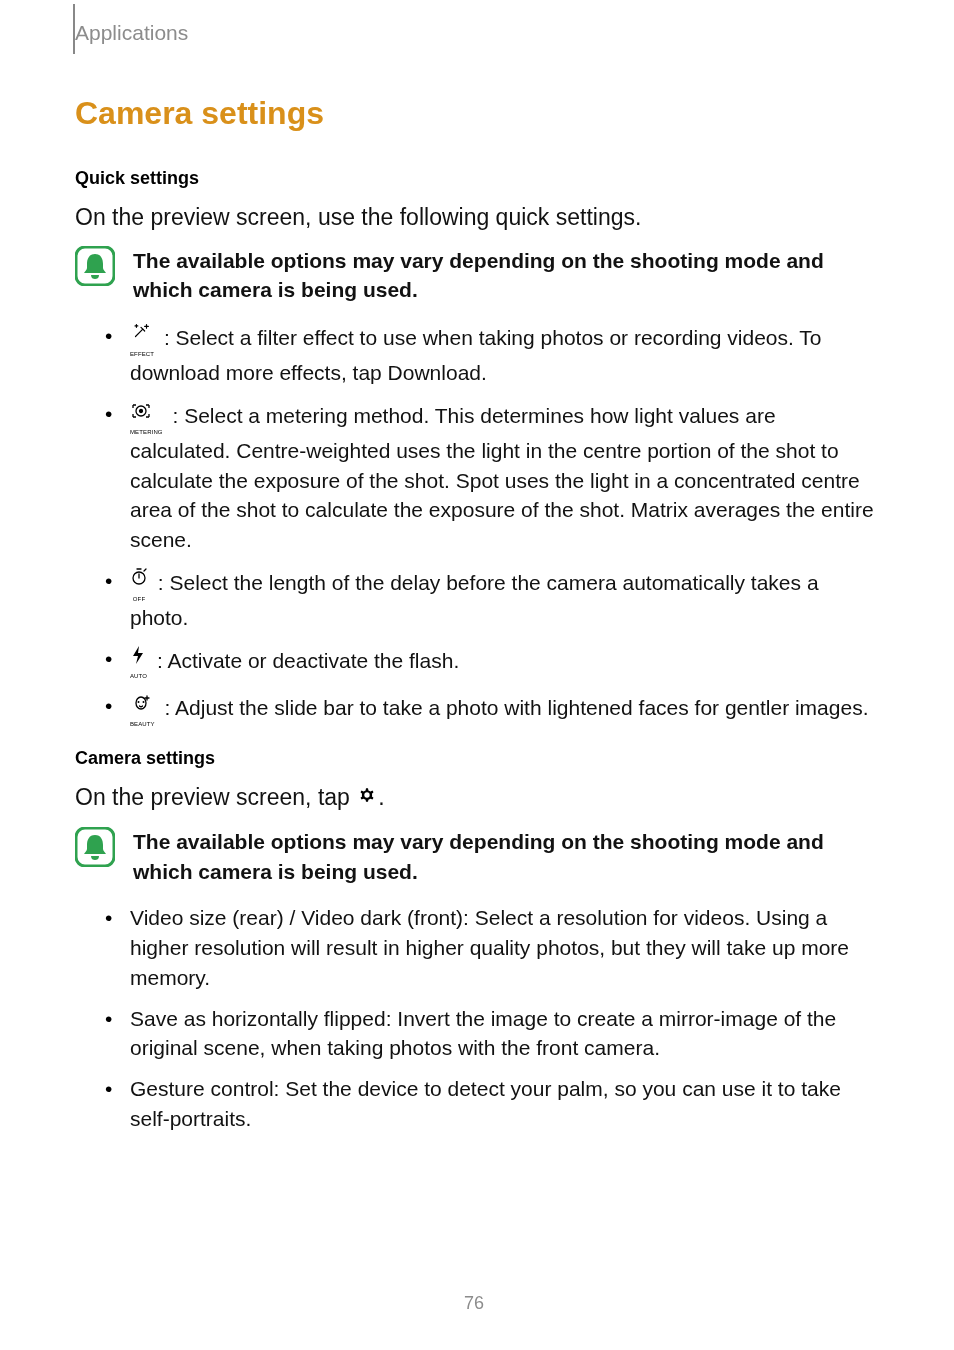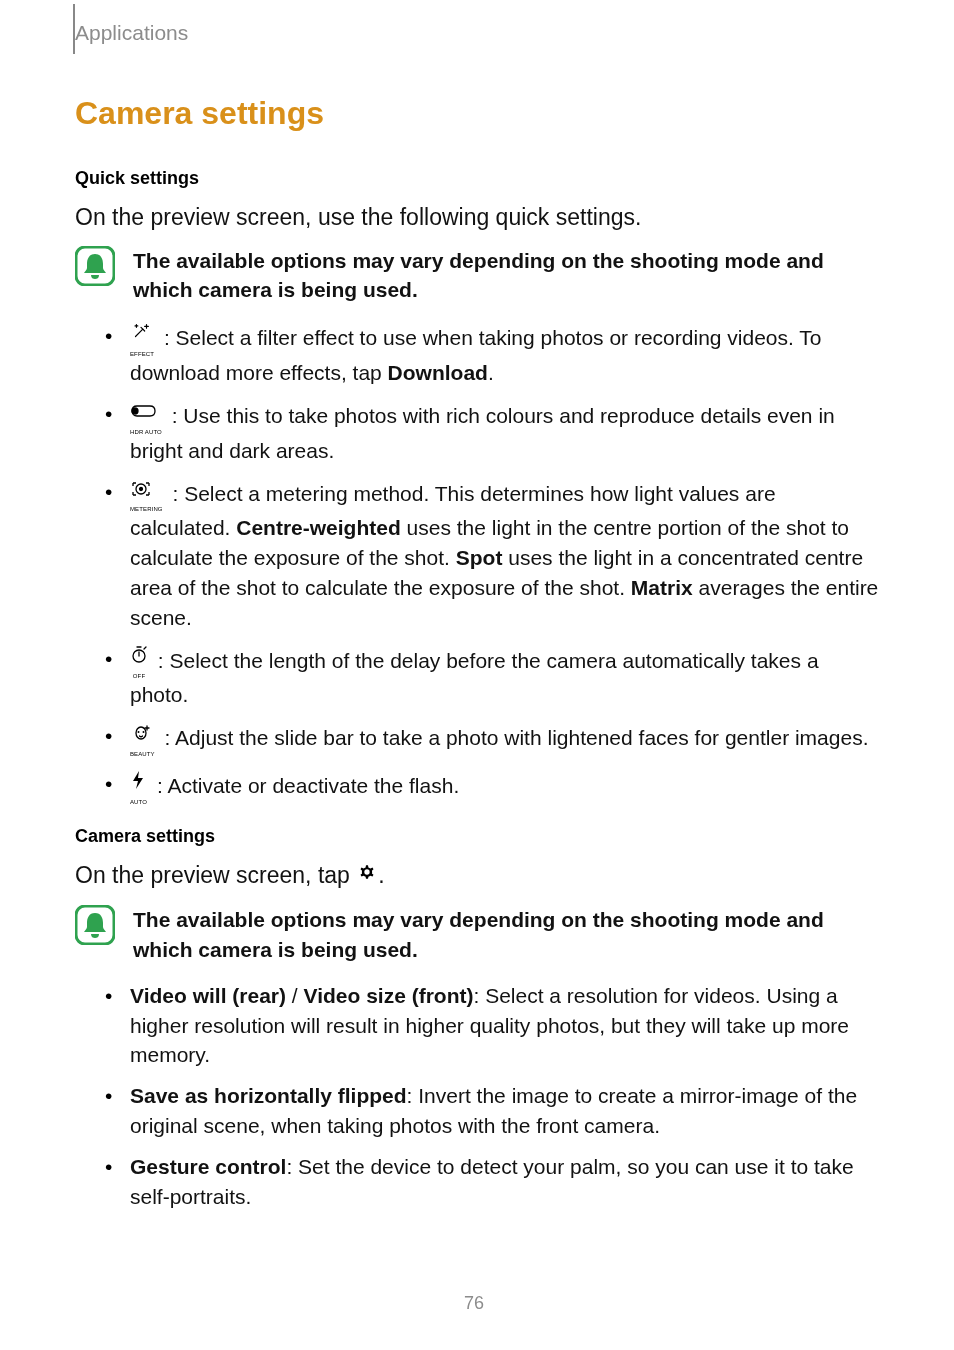--- a/index.html
+++ b/index.html
@@ -84,21 +84,21 @@
       font-size:21px;
       color:#000;
     }
     .li .lead-icon{
       display:inline-block;
       vertical-align:middle;
       margin-right:4px;
       position:relative;
       top:-1px;
     }
-    .bold{ font-weight:700; }
+    .bold{ font-weight:400; }
     .inline-gear{
       display:inline-block;
       vertical-align:middle;
       position:relative;
       top:-2px;
       margin:0 1px;
     }
     .page-number{
       position:absolute;
       bottom:40px;
@@ -151,32 +151,20 @@
             <path d="M6 18 L14 10"></path>
             <path d="M14 10 L12 8 M14 10 L16 12"></path>
             <path d="M18 5 L18 9 M16 7 L20 7"></path>
             <path d="M7 5 L7 8 M5.5 6.5 L8.5 6.5"></path>
           </g>
         </svg>
         <span class="sub-label">EFFECT</span>
       </span><span> : Select a filter effect to use when taking photos or recording videos. To download more effects, tap </span><span class="bold">Download</span><span>.</span>
     </li>
 
-    <li class="li">
-      <span class="lead-icon">
-        <svg width="26" height="18" viewBox="0 0 26 18">
-          <g stroke="#000" stroke-width="1.3" fill="none">
-            <circle cx="5" cy="9" r="3"></circle>
-            <path d="M2 9 C2 6 4 4 7 4 L20 4 C23 4 25 6 25 9 C25 12 23 14 20 14 L7 14 C4 14 2 12 2 9 Z"></path>
-          </g>
-          <circle cx="5" cy="9" r="3" fill="#000"></circle>
-        </svg>
-        <span class="sub-label">HDR AUTO</span>
-      </span><span> : Use this to take photos with rich colours and reproduce details even in bright and dark areas.</span>
-    </li>
 
     <li class="li">
       <span class="lead-icon">
         <svg width="22" height="18" viewBox="0 0 22 18">
           <g stroke="#000" stroke-width="1.3" fill="none">
             <circle cx="11" cy="9" r="5"></circle>
             <circle cx="11" cy="9" r="1.5" fill="#000"></circle>
             <path d="M3 3 L3 6 M3 3 L6 3  M19 3 L19 6 M19 3 L16 3  M3 15 L3 12 M3 15 L6 15  M19 15 L19 12 M19 15 L16 15"></path>
           </g>
         </svg>
@@ -193,39 +181,39 @@
             <path d="M7 2 L11 2"></path>
             <path d="M14 4 L16 2"></path>
           </g>
         </svg>
         <span class="sub-label">OFF</span>
       </span><span> : Select the length of the delay before the camera automatically takes a photo.</span>
     </li>
 
     <li class="li">
       <span class="lead-icon">
+        <svg width="16" height="20" viewBox="0 0 16 20">
+          <path d="M9 1 L3 11 L8 11 L6 19 L13 8 L8 8 Z" fill="#000"></path>
+        </svg>
+        <span class="sub-label">AUTO</span>
+      </span><span> : Activate or deactivate the flash.</span>
+    </li>
+
+    <li class="li">
+      <span class="lead-icon">
         <svg width="22" height="20" viewBox="0 0 22 20">
           <g stroke="#000" stroke-width="1.3" fill="none" stroke-linecap="round">
             <ellipse cx="11" cy="11" rx="5" ry="6"></ellipse>
             <path d="M8.5 10 L8.5 10 M13.5 10 L13.5 10" stroke-width="2"></path>
             <path d="M9.5 14 Q11 15.5 12.5 14"></path>
             <path d="M17 4 L17 8 M15 6 L19 6"></path>
           </g>
         </svg>
         <span class="sub-label">BEAUTY</span>
       </span><span> : Adjust the slide bar to take a photo with lightened faces for gentler images.</span>
-    </li>
-
-    <li class="li">
-      <span class="lead-icon">
-        <svg width="16" height="20" viewBox="0 0 16 20">
-          <path d="M9 1 L3 11 L8 11 L6 19 L13 8 L8 8 Z" fill="#000"></path>
-        </svg>
-        <span class="sub-label">AUTO</span>
-      </span><span> : Activate or deactivate the flash.</span>
     </li>
   </ul>
 
   <h2 class="h2">Camera settings</h2>
 
   <p class="body-text">
     <span>On the preview screen, tap </span><span class="inline-gear">
       <svg width="20" height="20" viewBox="0 0 24 24">
         <path d="M12 2 L13.2 2 L13.7 4.6 C14.6 4.85 15.4 5.25 16.15 5.75 L18.6 4.7 L19.8 6.8 L17.9 8.55 C18.05 9.05 18.15 9.55 18.15 10.1 C18.15 10.65 18.05 11.15 17.9 11.65 L19.8 13.4 L18.6 15.5 L16.15 14.45 C15.4 14.95 14.6 15.35 13.7 15.6 L13.2 18.2 L10.8 18.2 L10.3 15.6 C9.4 15.35 8.6 14.95 7.85 14.45 L5.4 15.5 L4.2 13.4 L6.1 11.65 C5.95 11.15 5.85 10.65 5.85 10.1 C5.85 9.55 5.95 9.05 6.1 8.55 L4.2 6.8 L5.4 4.7 L7.85 5.75 C8.6 5.25 9.4 4.85 10.3 4.6 L10.8 2 Z" transform="translate(0,2)" fill="#000"></path>
         <circle cx="12" cy="12" r="3.2" fill="#fff"></circle>
@@ -239,21 +227,21 @@
         <rect x="1" y="1" width="38" height="38" rx="9" ry="9" fill="#ffffff" stroke="#2fa24f" stroke-width="3"></rect>
         <path d="M20 8 C14 8 12 13 12 18 L12 22 C12 24 10 25 9 27 L31 27 C30 25 28 24 28 22 L28 18 C28 13 26 8 20 8 Z" fill="#2fa24f"></path>
         <path d="M16 29 C16 32 18 33 20 33 C22 33 24 32 24 29 Z" fill="#2fa24f"></path>
       </svg>
     </span>
     <div class="note-text">The available options may vary depending on the shooting mode and which camera is being used.</div>
   </div>
 
   <ul class="ul">
     <li class="li">
-      <span class="bold">Video will (rear)</span><span> / </span><span class="bold">Video size (front)</span><span>: Select a resolution for videos. Using a higher resolution will result in higher quality photos, but they will take up more memory.</span>
+      <span class="bold">Video size (rear)</span><span> / </span><span class="bold">Video dark (front)</span><span>: Select a resolution for videos. Using a higher resolution will result in higher quality photos, but they will take up more memory.</span>
     </li>
     <li class="li">
       <span class="bold">Save as horizontally flipped</span><span>: Invert the image to create a mirror-image of the original scene, when taking photos with the front camera.</span>
     </li>
     <li class="li">
       <span class="bold">Gesture control</span><span>: Set the device to detect your palm, so you can use it to take self-portraits.</span>
     </li>
   </ul>
 
   <div class="page-number">76</div>

